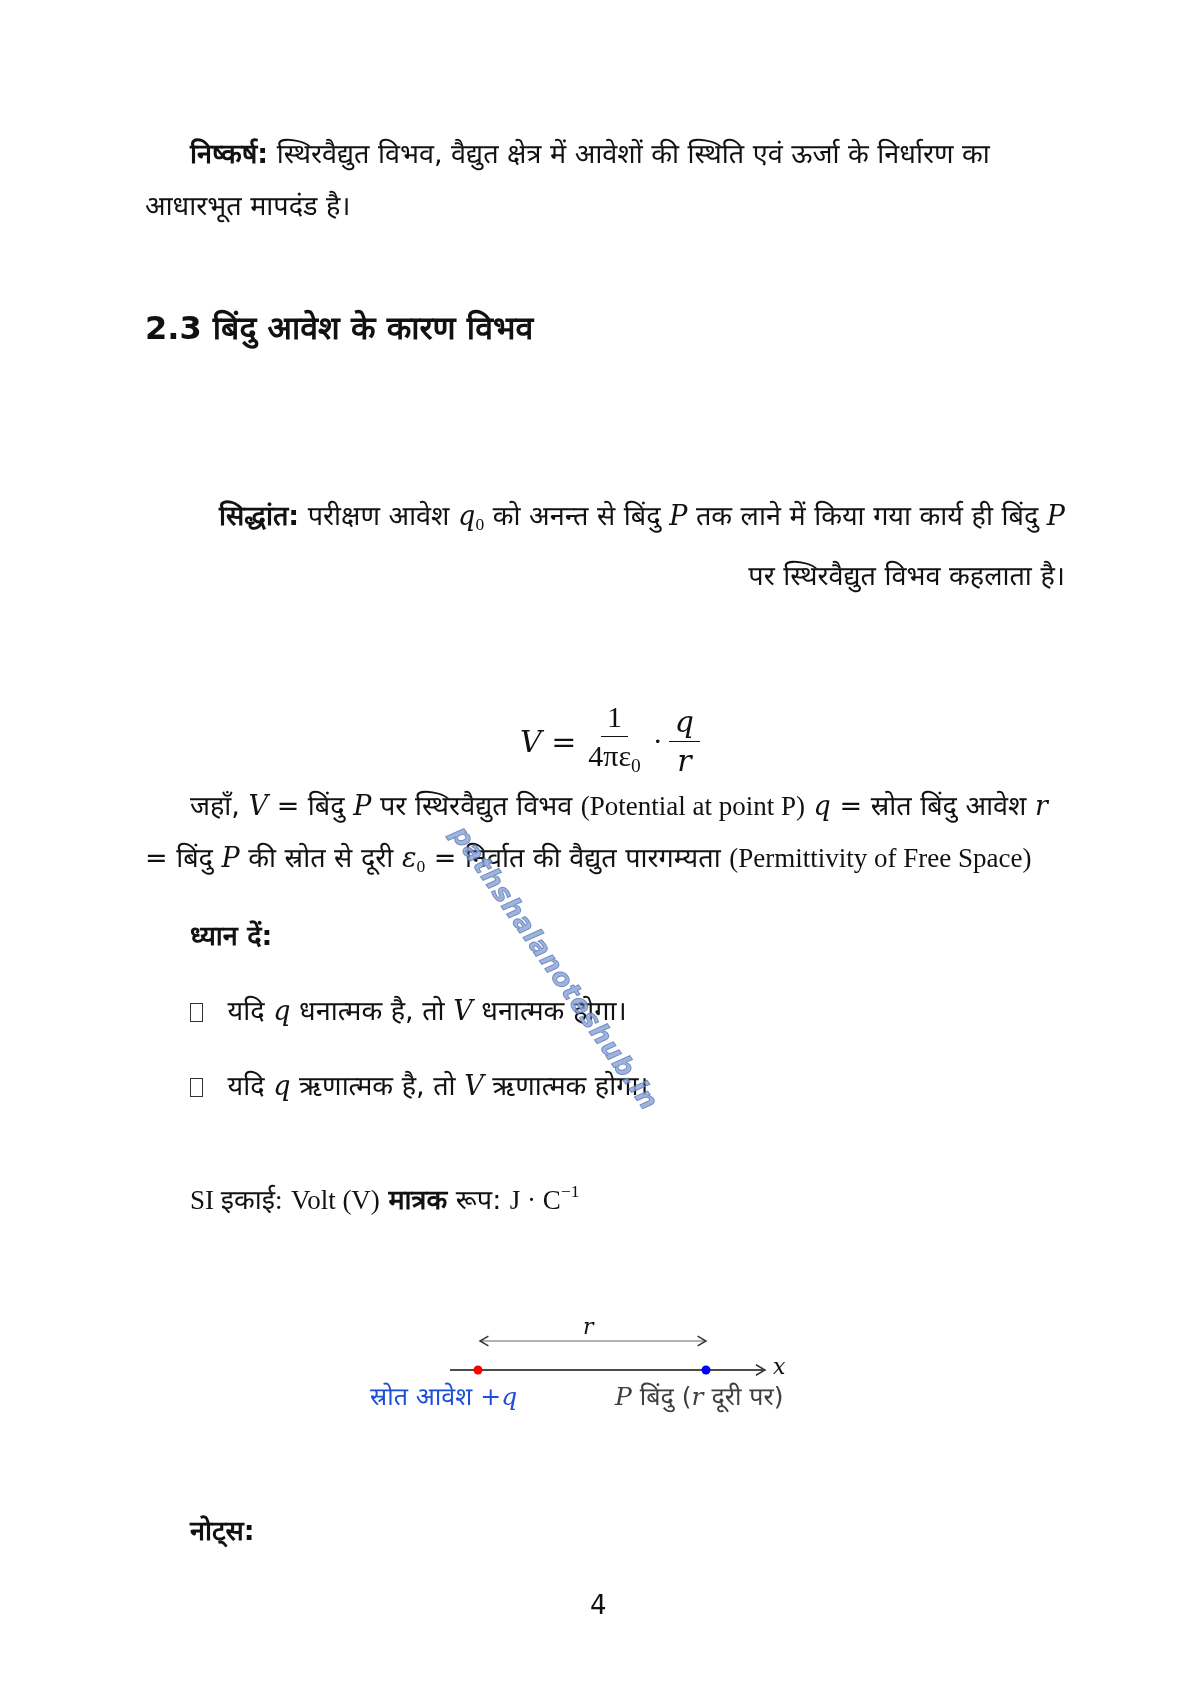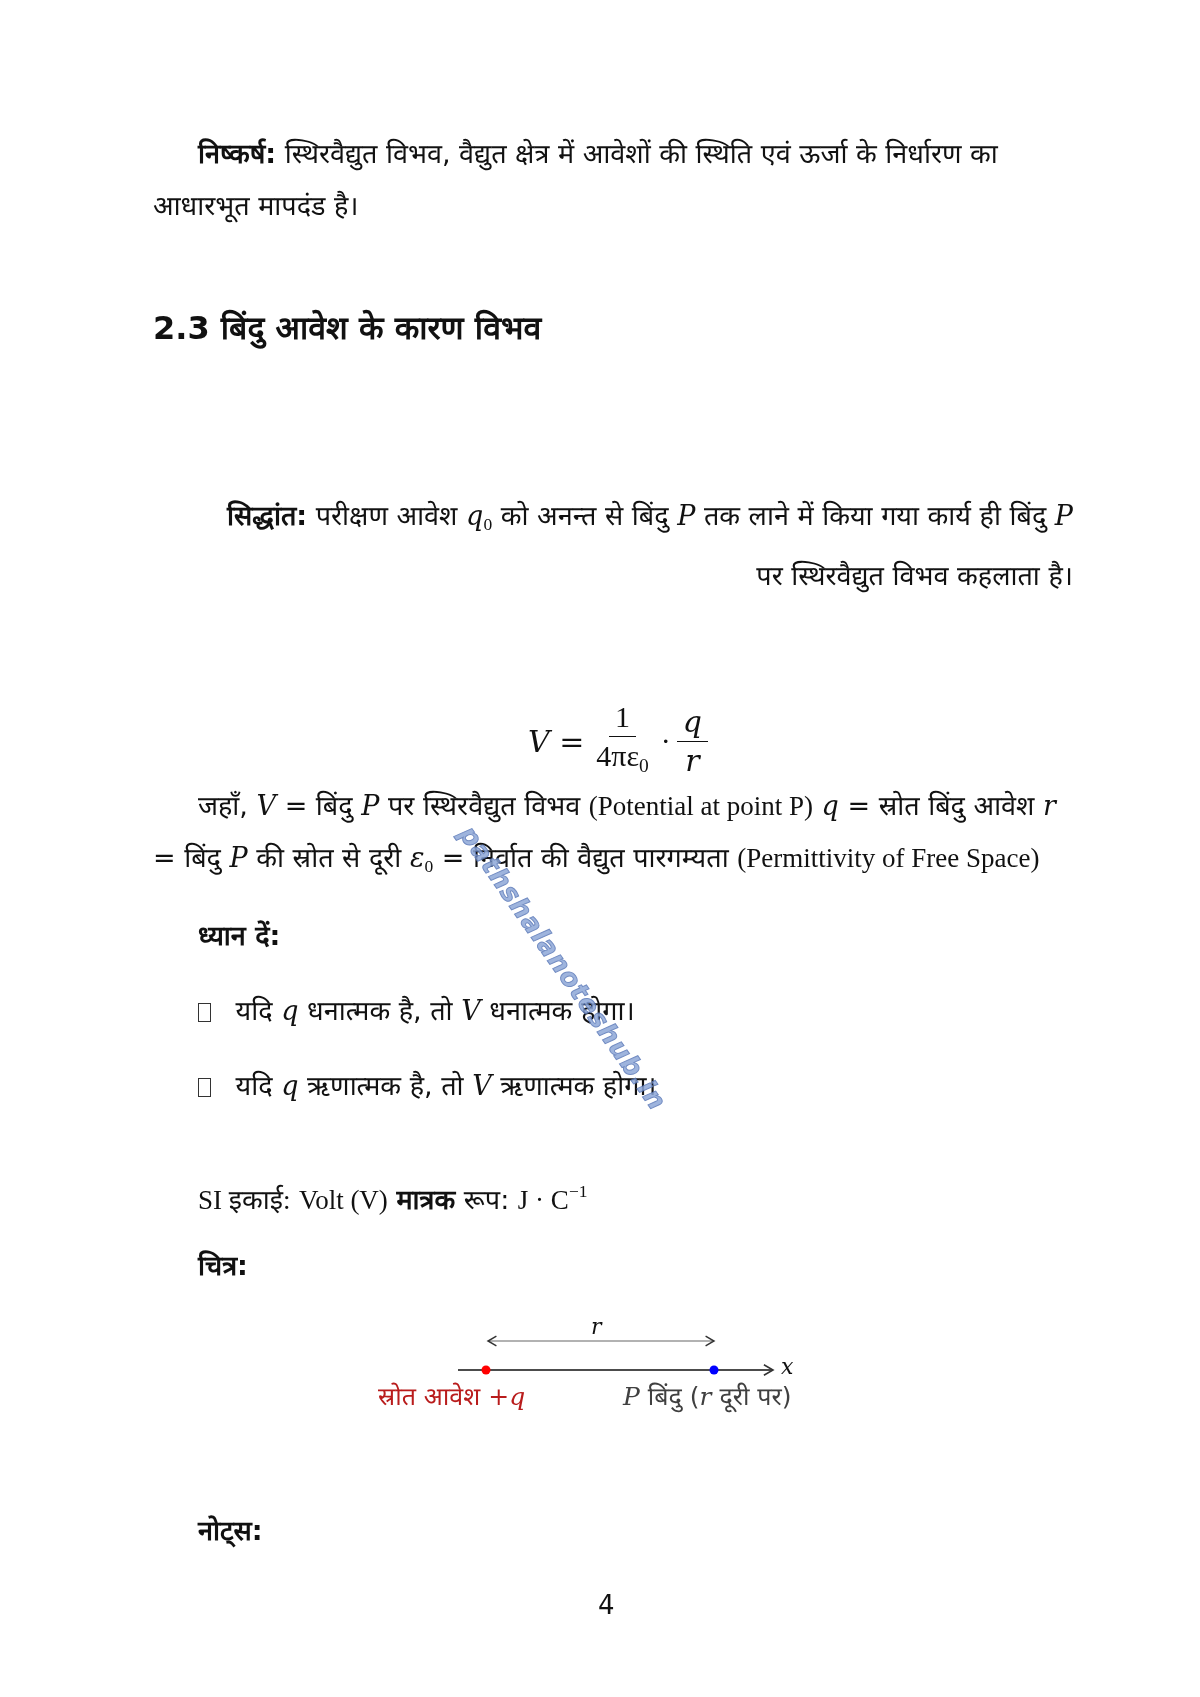--- a/index.html
+++ b/index.html
@@ -1,18 +1,18 @@
 <!DOCTYPE html>
 <html><head>
 <meta charset="utf-8">
 <style>
   html, body { margin: 0; padding: 0; background: #ffffff; }
   body { width: 1200px; height: 1697px; position: relative; overflow: hidden;
          font-family: "DejaVu Sans", "Liberation Sans", sans-serif; color: #111; }
-  .page { position: absolute; left: 8px; top: 0; width: 1108px; height: 1697px; }
+  .page { position: absolute; left: 0; top: 0; width: 1108px; height: 1697px; }
   .para { position: absolute; left: 145px; width: 920px; font-size: 27px; line-height: 52px; }
   .b { font-weight: bold; }
   .m { font-family: "DejaVu Serif", "Liberation Serif", serif; font-style: italic; }
   .rm { font-family: "Liberation Serif", "DejaVu Serif", serif; font-style: normal; }
   sub { font-size: 0.65em; vertical-align: -0.3em; }
   sup { font-size: 0.65em; vertical-align: 0.7em; }
   .heading { position: absolute; left: 145px; top: 305px; font-size: 32px; font-weight: bold; }
   .indent { text-indent: 45px; }
   .formula { position: absolute; left: 520px; top: 700px; display: flex; align-items: center;
              font-family: "Liberation Serif", serif; font-size: 30px; }
@@ -102,39 +102,36 @@
   </div>
 
   <div class="para" style="top:1165px; left:190px;">
     <span class="b"><span class="rm" style="font-weight:normal">SI इकाई:</span></span>
     <span class="rm">Volt (V)</span>
     <span class="b">मात्रक</span>
     <span>रूप:</span>
     <span class="rm"><span>J · C</span><sup>−1</sup></span>
   </div>
 
-  <div class="para" style="top:1240px; left:190px;">
-    <span class="b">चित्र:</span>
-  </div>
 
   <div class="diagram">
     <svg width="430" height="120" viewBox="0 0 430 120">
       <defs>
         <marker id="ah" markerWidth="10" markerHeight="10" refX="8" refY="5" orient="auto-start-reverse">
           <path d="M1,1 L8,5 L1,9" fill="none" stroke="#333" stroke-width="1.2"></path>
         </marker>
       </defs>
       <line x1="90" y1="31" x2="316" y2="31" stroke="#666" stroke-width="1.2" marker-start="url(#ah)" marker-end="url(#ah)"></line>
       <line x1="60" y1="60" x2="375" y2="60" stroke="#111" stroke-width="1.3" marker-end="url(#ah)"></line>
       <circle cx="88" cy="60" r="4.5" fill="#ff0000"></circle>
       <circle cx="316" cy="60" r="4.5" fill="#0000ff"></circle>
     </svg>
     <div style="position:absolute; left:193px; top:4px; font-family:'DejaVu Serif',serif; font-style:italic; font-size:22px;">r</div>
     <div style="position:absolute; left:383px; top:44px; font-family:'DejaVu Serif',serif; font-style:italic; font-size:22px;">x</div>
-    <div style="position:absolute; left:-20px; top:68px; font-size:25px; color:#b91c1c; white-space:nowrap;">
+    <div style="position:absolute; left:-20px; top:68px; font-size:25px; color:#1d4ed8; white-space:nowrap;">
       <span>स्रोत आवेश</span>
       <span class="m">+q</span>
     </div>
     <div style="position:absolute; left:225px; top:68px; font-size:25px; color:#404040; white-space:nowrap;">
       <span class="m">P</span>
       <span>बिंदु (</span><span class="m">r</span>
       <span>दूरी पर)</span>
     </div>
   </div>
 

